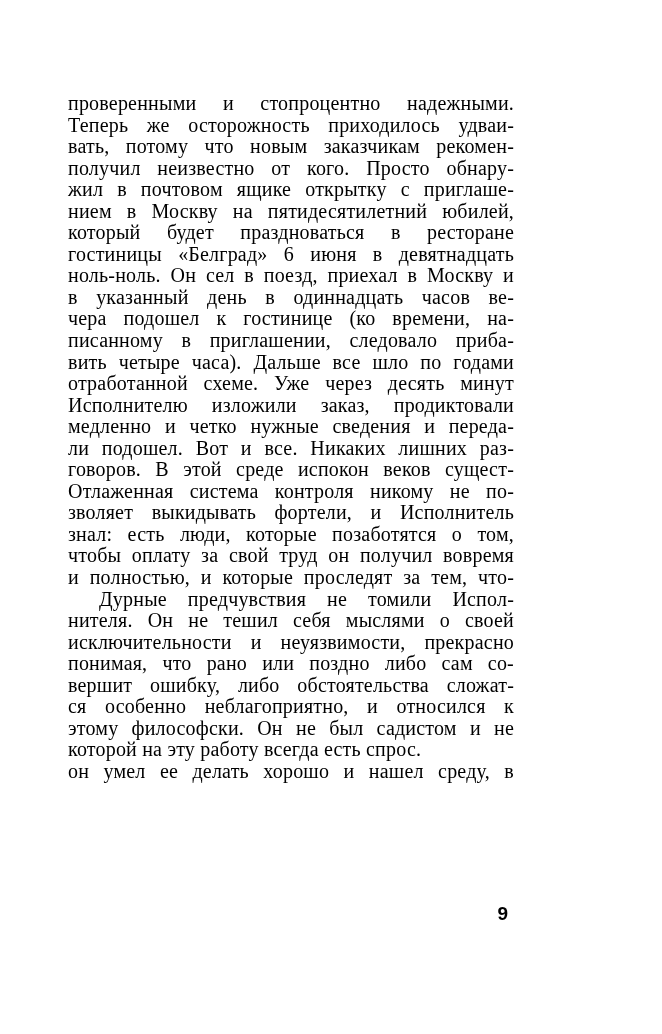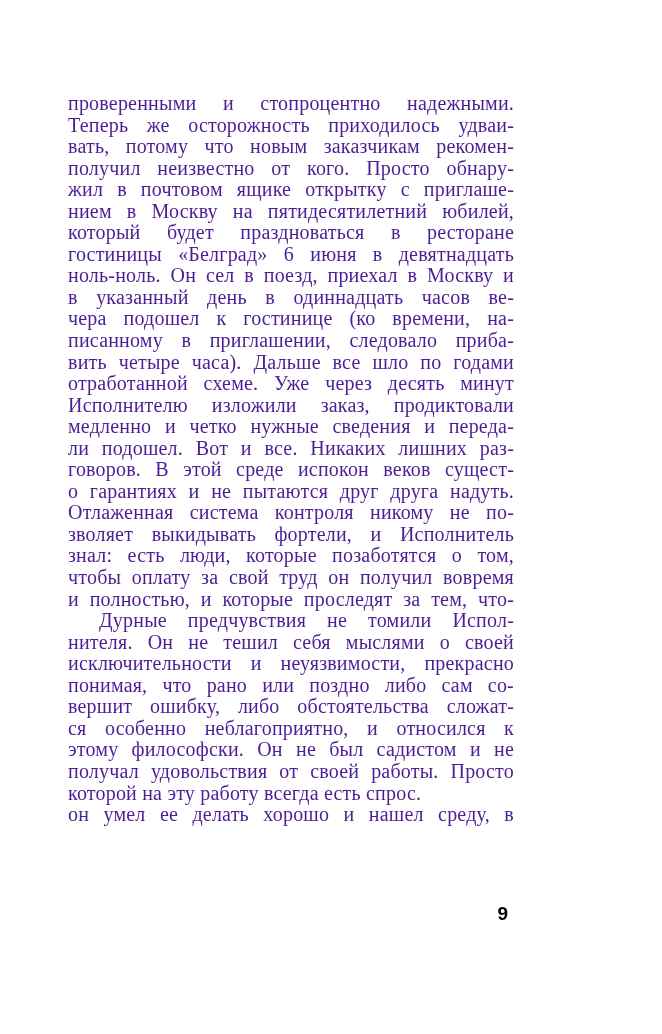--- a/index.html
+++ b/index.html
@@ -20,21 +20,21 @@
   }
   .text-column {
     position: absolute;
     left: 68px;
     top: 93px;
     width: 446px;
     font-family: "Liberation Serif", "DejaVu Serif", serif;
     font-size: 20px;
     line-height: 21.55px;
     letter-spacing: 0.2px;
-    color: #4c1d95;
+    color: #000000;
   }
   .paragraph {
     margin: 0;
     padding: 0;
   }
   .line {
     text-align: justify;
     text-align-last: justify;
     white-space: nowrap;
   }
@@ -73,36 +73,34 @@
         <div class="line">ноль-ноль. Он сел в поезд, приехал в Москву и</div>
         <div class="line">в указанный день в одиннадцать часов ве-</div>
         <div class="line">чера подошел к гостинице (ко времени, на-</div>
         <div class="line">писанному в приглашении, следовало приба-</div>
         <div class="line">вить четыре часа). Дальше все шло по годами</div>
         <div class="line">отработанной схеме. Уже через десять минут</div>
         <div class="line">Исполнителю изложили заказ, продиктовали</div>
         <div class="line">медленно и четко нужные сведения и переда-</div>
         <div class="line">ли подошел. Вот и все. Никаких лишних раз-</div>
         <div class="line">говоров. В этой среде испокон веков сущест-</div>
-        <div class="line">о гарантиях и не пытаются друг друга надуть.</div>
         <div class="line">Отлаженная система контроля никому не по-</div>
         <div class="line">зволяет выкидывать фортели, и Исполнитель</div>
         <div class="line">знал: есть люди, которые позаботятся о том,</div>
         <div class="line">чтобы оплату за свой труд он получил вовремя</div>
         <div class="line">и полностью, и которые проследят за тем, что-</div>
       </div>
       <div class="paragraph">
         <div class="line first-indent">Дурные предчувствия не томили Испол-</div>
         <div class="line">нителя. Он не тешил себя мыслями о своей</div>
         <div class="line">исключительности и неуязвимости, прекрасно</div>
         <div class="line">понимая, что рано или поздно либо сам со-</div>
         <div class="line">вершит ошибку, либо обстоятельства сложат-</div>
         <div class="line">ся особенно неблагоприятно, и относился к</div>
         <div class="line">этому философски. Он не был садистом и не</div>
-        <div class="line">получал удовольствия от своей работы. Просто</div>
         <div class="line para-last">которой на эту работу всегда есть спрос.</div>
         <div class="line">он умел ее делать хорошо и нашел среду, в</div>
       </div>
     </div>
   <div class="folio-row" style="position:absolute; left:68px; top:893px; width:446px;">
     <div class="folio">9</div>
   </div>
 </div>
 
 </body></html>

